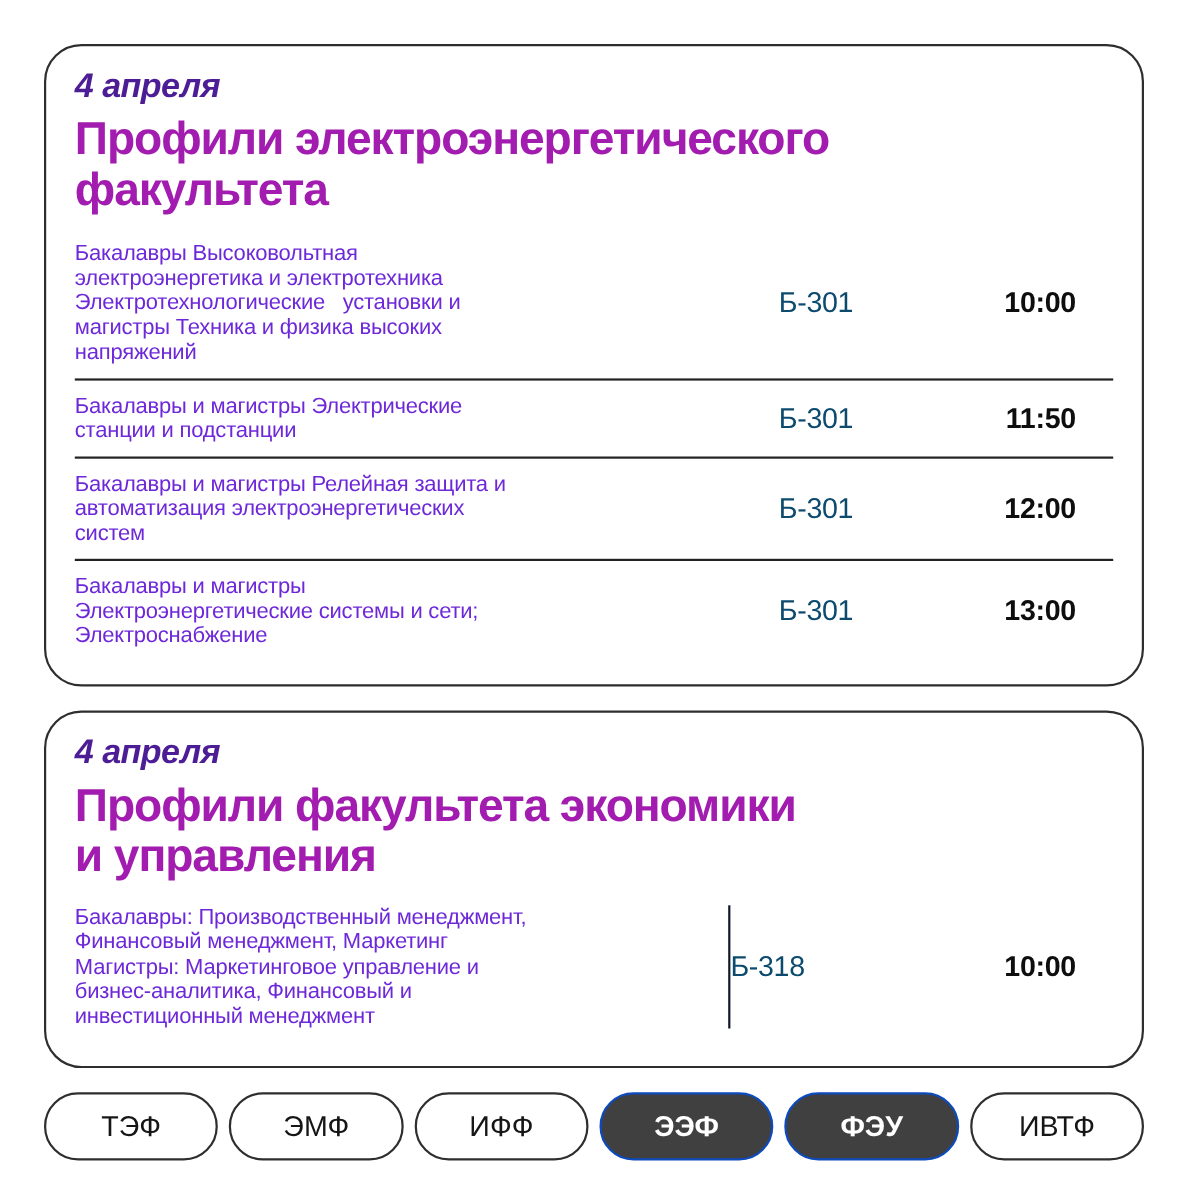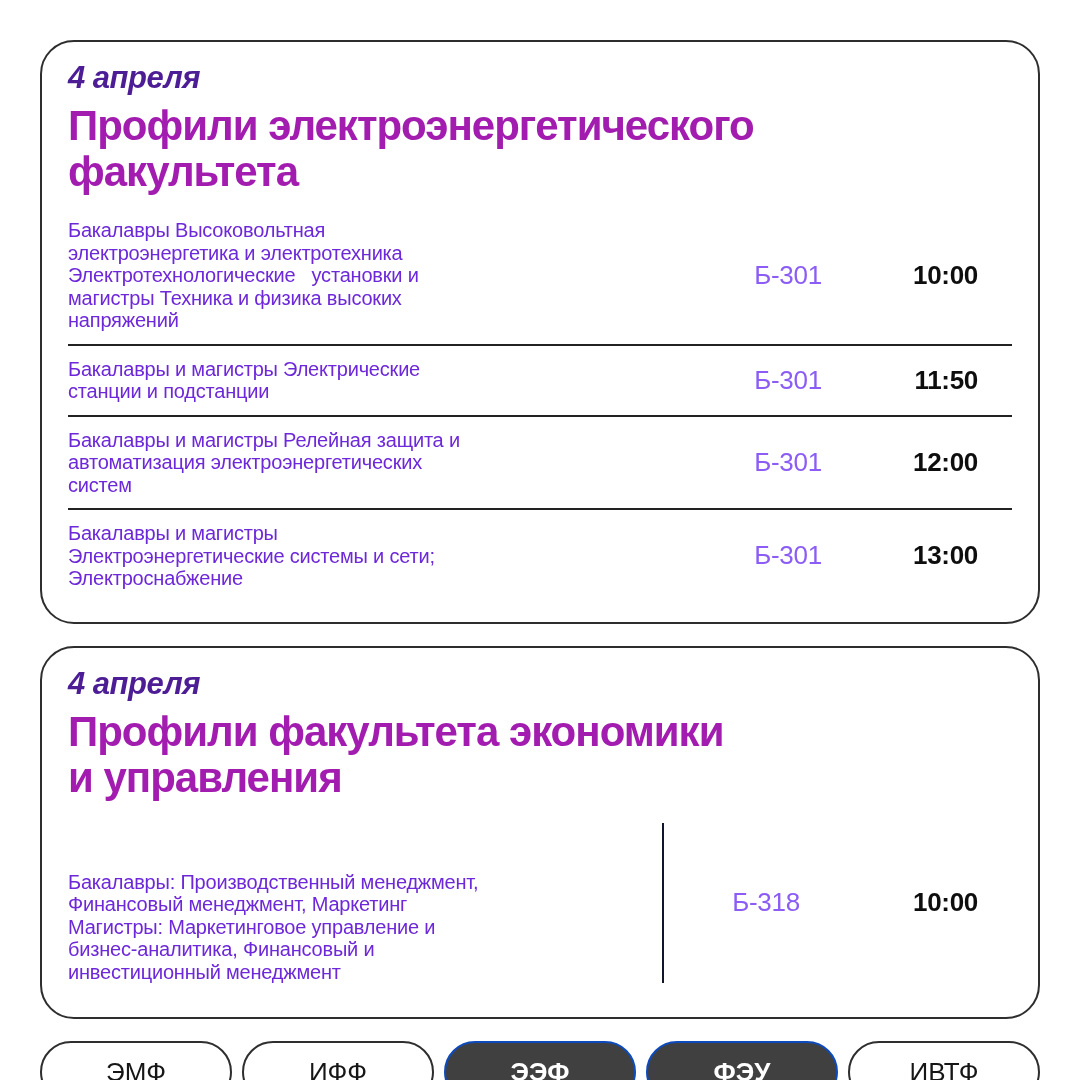--- a/index.html
+++ b/index.html
@@ -50,38 +50,37 @@
     width: 560px;
     font-size: 20px;
     line-height: 22.5px;
     letter-spacing: -0.2px;
     white-space: pre-wrap;
     color: #6d28d9;
   }
   .cell-room {
     margin-left: auto;
     width: 160px;
-    text-align: center;
     font-size: 26px;
     letter-spacing: -0.3px;
-    color: #8b5cf6;
+    color: #0c4a6e;
   }
   .cell-time {
     width: 144px;
     padding-right: 34px;
     text-align: right;
     font-size: 26px;
     font-weight: 700;
     letter-spacing: -0.3px;
     color: #0e0e0e;
   }
 
   
   .row.vsep-row { align-items: stretch; padding: 10px 0 14px 0; }
-  .row.vsep-row .cell-text { width: 594px; margin-top: 48px; }
+  .row.vsep-row .cell-text { width: 594px; }
   .divided {
     flex: 1;
     display: flex;
     align-items: center;
     border-left: 2px solid #0f172a;
   }
   .divided .cell-room { margin-left: 0; width: auto; flex: 1; }
 
   .tabs {
     display: flex;
@@ -167,20 +166,21 @@
 инвестиционный менеджмент</div>
         <div class="divided">
           <div class="cell-room">Б-318</div>
           <div class="cell-time">10:00</div>
         </div>
       </div>
     </div>
   </section>
 
   <nav class="tabs">
+    <button class="pill">ТЭФ</button>
     <button class="pill">ЭМФ</button>
     <button class="pill">ИФФ</button>
     <button class="pill active">ЭЭФ</button>
     <button class="pill active">ФЭУ</button>
     <button class="pill">ИВТФ</button>
   </nav>
 
 </div>
 
 </body></html>

